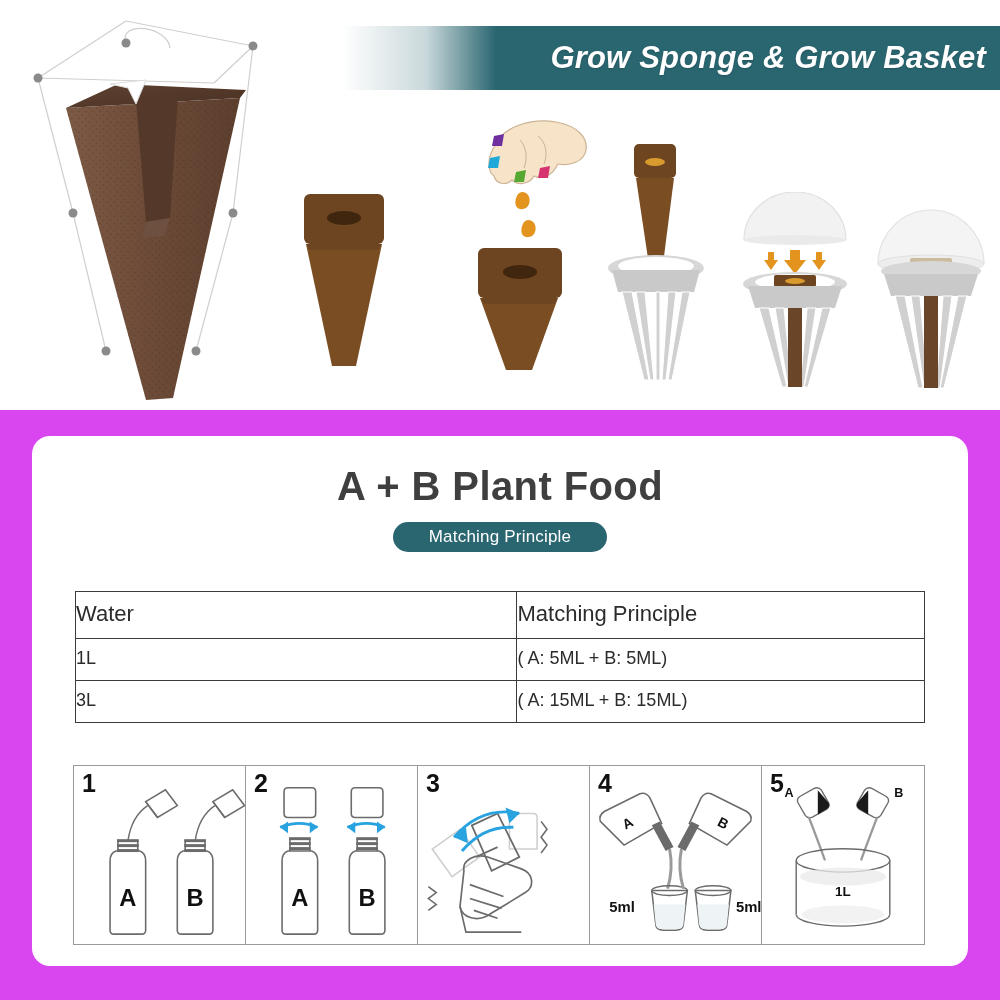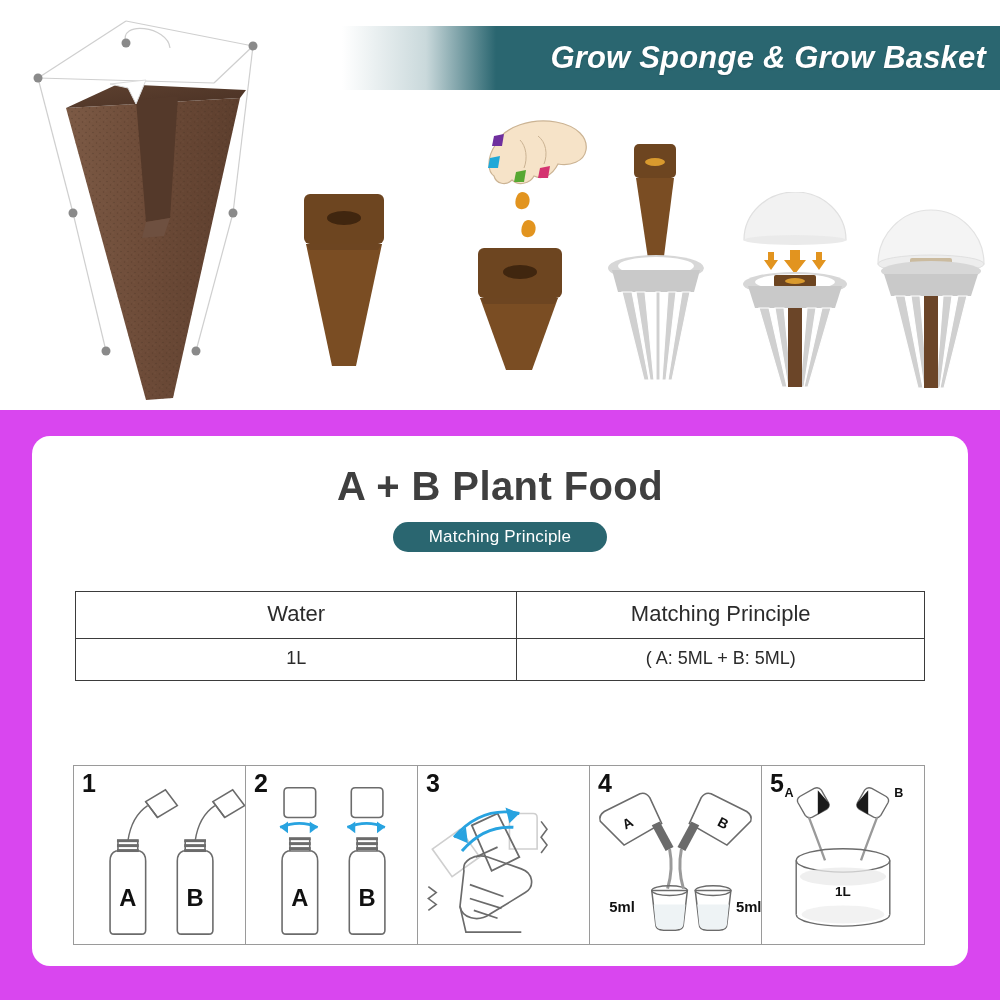--- a/index.html
+++ b/index.html
@@ -52,21 +52,21 @@
     background: #2a6670; color: #ffffff; border-radius: 18px;
     padding: 5px 36px; font-size: 17px; letter-spacing: .2px;
   }
 
   
   #ratio-table {
     position: absolute; left: 43px; top: 155px; width: 850px;
     border-collapse: collapse; table-layout: fixed;
   }
   #ratio-table th, #ratio-table td {
-    border: 1.5px solid #3b3b3b; text-align: center; color: #2b2b2b;
+    border: 1.5px solid #3b3b3b; text-align: left; color: #2b2b2b;
     font-weight: normal;
   }
   #ratio-table th { font-size: 22px; padding: 9px 0 11px; }
   #ratio-table td { font-size: 18px; padding: 9px 0 11px; }
   #ratio-table col.c1 { width: 52%; }
   #ratio-table col.c2 { width: 48%; }
 
   
   #steps {
     position: absolute; left: 41px; top: 329px; width: 852px; height: 180px;
@@ -275,20 +275,24 @@
           <tr>
             <th>Water</th>
             <th>Matching Principle</th>
           </tr>
         </thead>
         <tbody>
           <tr>
             <td>1L</td>
             <td>( A: 5ML + B: 5ML)</td>
           </tr>
+          <tr>
+            <td>3L</td>
+            <td>( A: 15ML + B: 15ML)</td>
+          </tr>
         </tbody>
       </table>
 
       <div id="steps">
 
         <div class="step-cell w1">
           <div class="step-num">1</div>
           <svg viewBox="0 0 172 180">
             <g fill="none" stroke="#6b6b6b" stroke-width="1.6">
 

